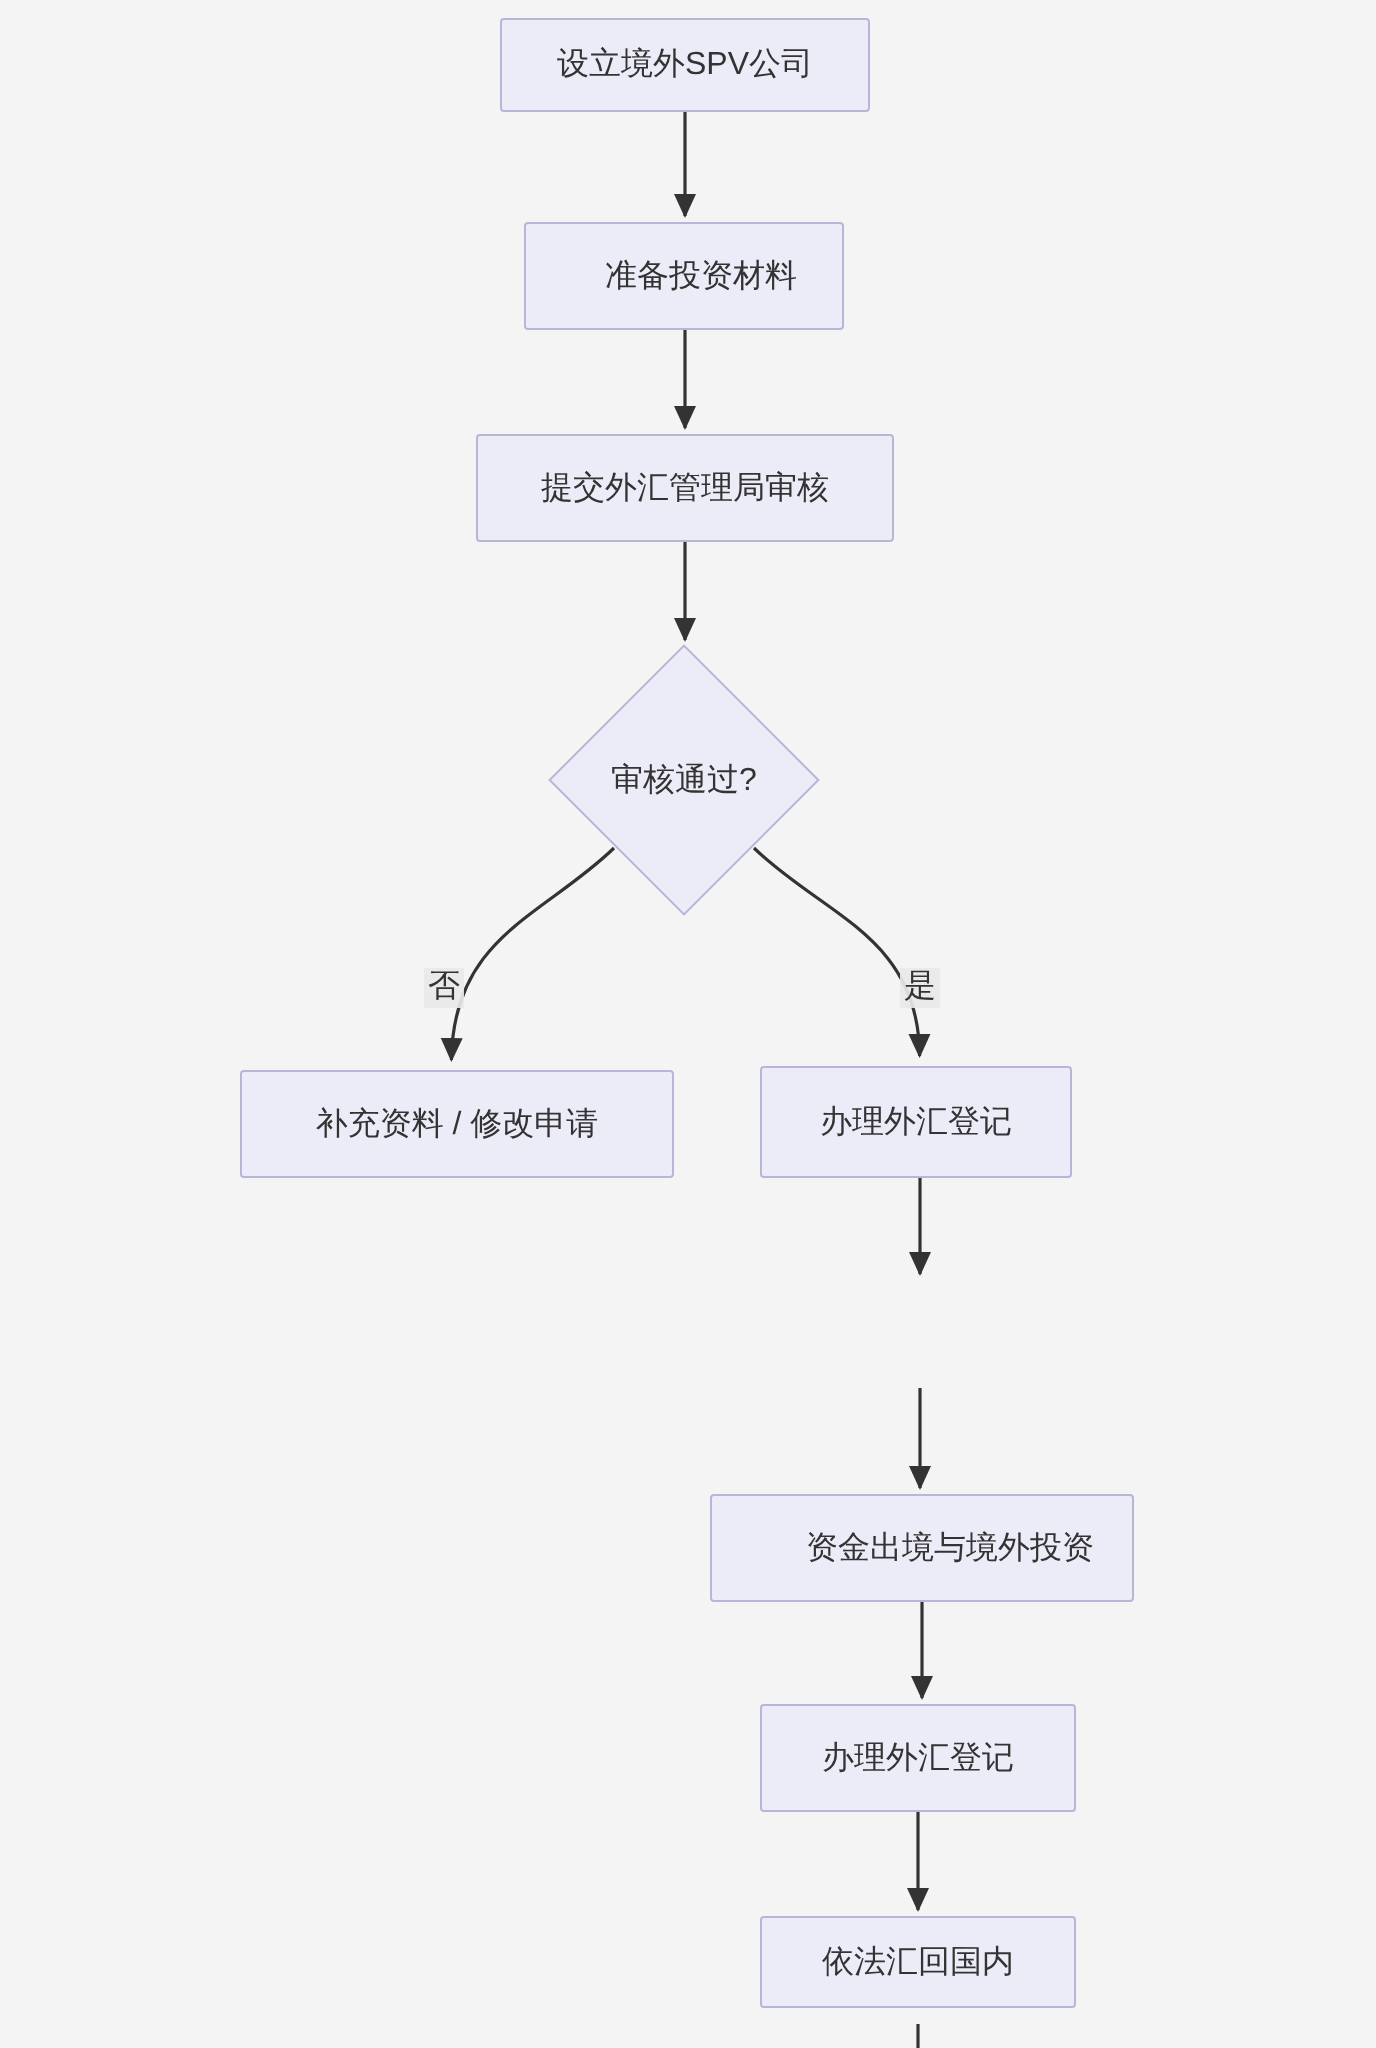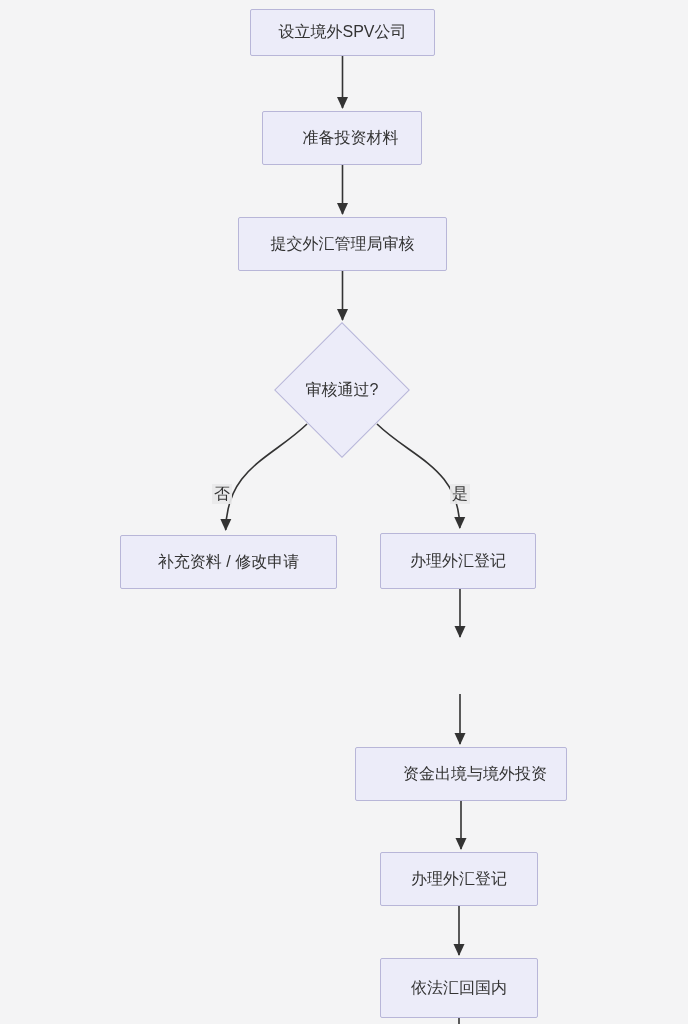--- a/index.html
+++ b/index.html
@@ -120,17 +120,17 @@
 
 
   <div class="node" style="left:355px; top:747px; width:212px; height:54px;padding-left:28px;">
     <span>资金出境与境外投资</span>
   </div>
 
   <div class="node" style="left:380px; top:852px; width:158px; height:54px;">
     <span>办理外汇登记</span>
   </div>
 
-  <div class="node" style="left:380px; top:958px; width:158px; height:60px;">
+  <div class="node" style="left:380px; top:958px; width:158px; height:46px;">
     <span>依法汇回国内</span>
   </div>
 
 </div>
 
 </body></html>

